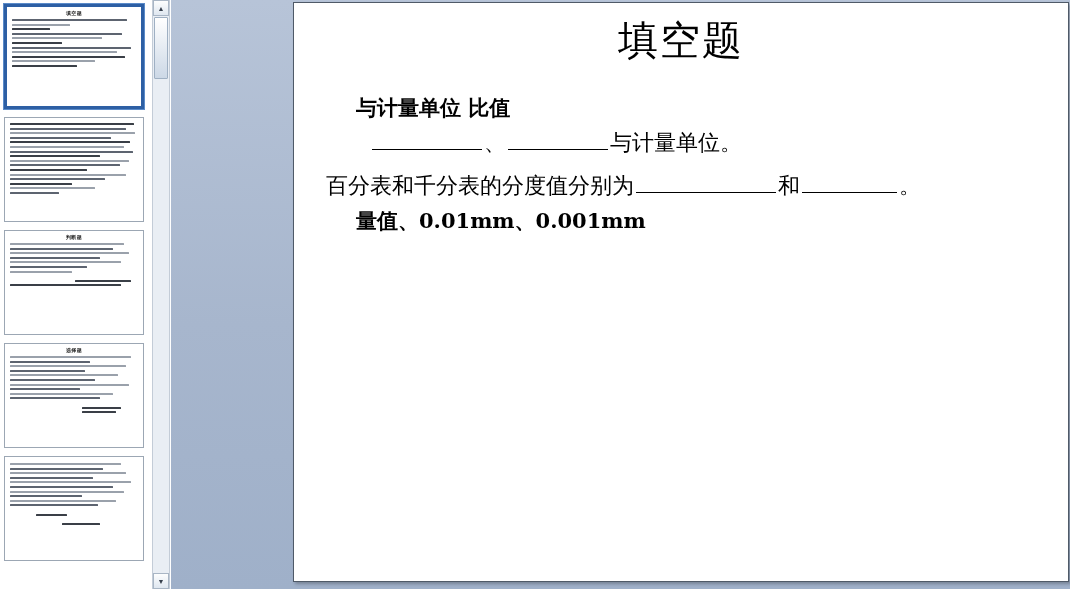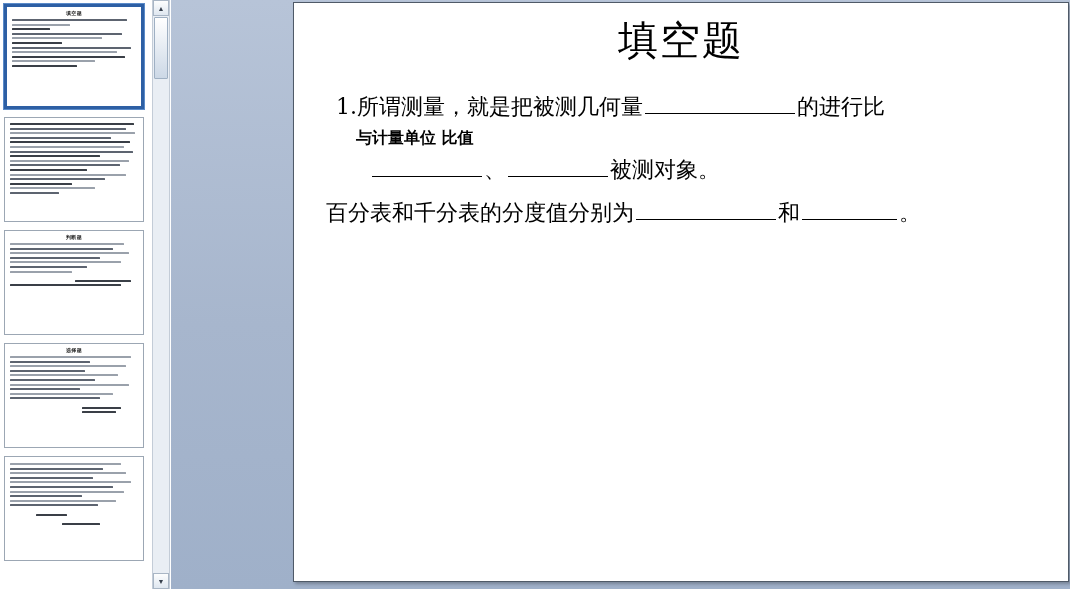--- a/index.html
+++ b/index.html
@@ -157,21 +157,21 @@
   }
   .blank {
     display: inline-block;
     border-bottom: 1.6px solid #000;
     vertical-align: baseline;
     height: 1.05em;
     margin: 0 2px;
   }
   .ans {
     font-weight: bold;
-    font-size: 16px;
+    font-size: 21px;
     font-family: "DejaVu Serif", "Liberation Serif", serif;
   }
   .indent1 { padding-left: 34px; }
   .indent2 { padding-left: 22px; }
   .indent3 { padding-left: 14px; }
   .row-gap { height: 6px; }
   .small-gap { height: 3px; }
 
   
   .panel-bottom {
@@ -294,39 +294,37 @@
   <div class="stage">
     <div class="stage-grad"></div>
 
     <div class="slide">
       <div class="slide-inner">
 
         <div class="slide-title">填空题</div>
 
         <div class="body">
 
-          <div class="q indent3">
-            <span>1.</span><span>所谓测量，就是把被测几何量</span><span class="blank" style="width:150px"></span><span>的进行比</span>
-          </div>
 
           <div class="small-gap"></div>
           <div class="ans indent1">与计量单位        比值</div>
           <div class="small-gap"></div>
 
           <div class="q" style="padding-left:48px">
-            <span class="blank" style="width:110px"></span><span>、</span><span class="blank" style="width:100px"></span><span>被测对象。</span>
+            <span class="blank" style="width:110px"></span><span>、</span><span class="blank" style="width:100px"></span><span>与计量单位。</span>
           </div>
 
           <div class="small-gap"></div>
           <div class="row-gap"></div>
 
           <div class="q" style="padding-left:4px">
             <span>百分表和千分表的分度值分别为</span><span class="blank" style="width:140px"></span><span>和</span><span class="blank" style="width:95px"></span><span>。</span>
           </div>
 
           <div class="small-gap"></div>
+          <div class="ans" style="padding-left:34px">量值、0.01mm、0.001mm</div>
 
         </div>
       </div>
     </div>
   </div>
 
 </div>
 
 </body></html>

